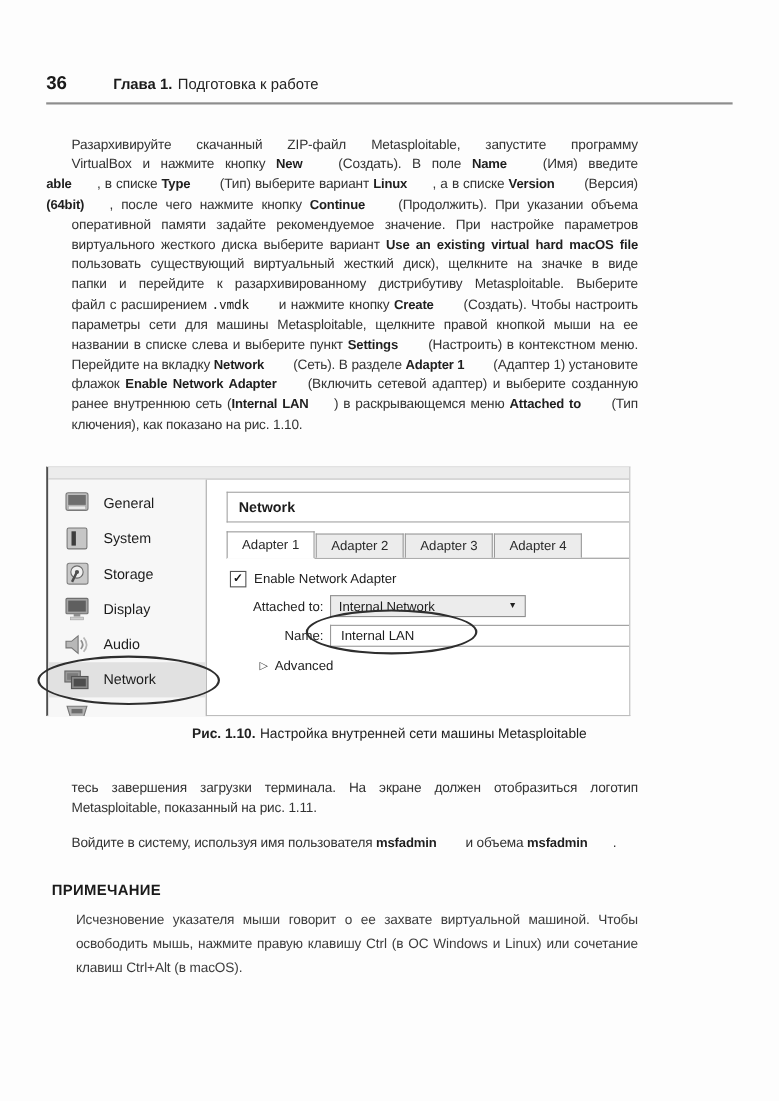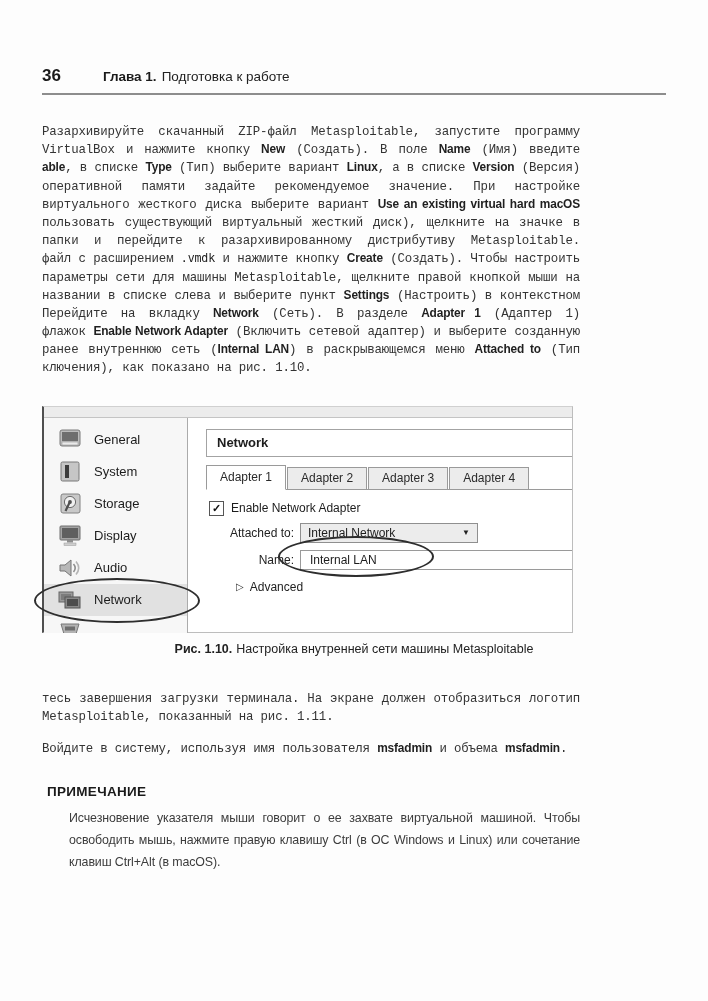--- a/index.html
+++ b/index.html
@@ -17,21 +17,21 @@
   .headrule{height:2px;background:#8d8d8d;margin-top:7px;}
   
   .para{width:538px;letter-spacing:-0.15px;}
   .para .tline{
     font-size:12.4px;line-height:18.2px;height:18.2px;overflow:hidden;
     text-align:justify;text-align-last:justify;white-space:nowrap;
   }
   .para .tline.tlast{text-align-last:left;}
   
   .para .tline{white-space:normal;}
-  .s-r{font-family:Liberation Mono, monospace;}
+  .s-r{font-family:Liberation Sans, sans-serif;margin-left:23px;}
   .s-u{font-family:"Liberation Sans", sans-serif;font-weight:600;font-size:11.9px;color:#1f1f1f;}
   .s-m{font-family:"DejaVu Sans Mono", monospace;font-size:11.6px;color:#222;}
   .s-n{font-family:"Liberation Sans", sans-serif;color:#3c3c3c;}
   .para-1{margin-top:27px;}
   .para-2{margin-top:33px;}
   .para-3{margin-top:14px;}
   
   .figure{margin:29px 0 0 2px;}
   .vb-window{
     position:relative;width:531px;height:227px;background:#fff;
@@ -89,20 +89,21 @@
     <span class="pagenum">36</span>
     <span class="chapter">Глава 1.</span>
     <span class="chapter-title">Подготовка к работе</span>
   </header>
   <div class="headrule"></div>
 
   <div class="para para-1">
       <div class="tline"><span class="s-r">Разархивируйте скачанный ZIP-файл Metasploitable, запустите программу</span></div>
       <div class="tline"><span class="s-r">VirtualBox и нажмите кнопку </span><span class="s-u">New</span><span class="s-r"> (Создать). В поле </span><span class="s-u">Name</span><span class="s-r"> (Имя) введите </span><span class="s-u">Metasploit-</span></div>
       <div class="tline"><span class="s-u">able</span><span class="s-r">, в списке </span><span class="s-u">Type</span><span class="s-r"> (Тип) выберите вариант </span><span class="s-u">Linux</span><span class="s-r">, а в списке </span><span class="s-u">Version</span><span class="s-r"> (Версия) — </span></div>
+      <div class="tline"><span class="s-u">(64bit)</span><span class="s-r">, после чего нажмите кнопку </span><span class="s-u">Continue</span><span class="s-r"> (Продолжить). При указании объема</span></div>
       <div class="tline"><span class="s-r">оперативной памяти задайте рекомендуемое значение. При настройке параметров</span></div>
       <div class="tline"><span class="s-r">виртуального жесткого диска выберите вариант </span><span class="s-u">Use an existing virtual hard macOS file</span></div>
       <div class="tline"><span class="s-r">пользовать существующий виртуальный жесткий диск), щелкните на значке в виде</span></div>
       <div class="tline"><span class="s-r">папки и перейдите к разархивированному дистрибутиву Metasploitable. Выберите</span></div>
       <div class="tline"><span class="s-r">файл с расширением </span><span class="s-m">.vmdk</span><span class="s-r"> и нажмите кнопку </span><span class="s-u">Create</span><span class="s-r"> (Создать). Чтобы настроить</span></div>
       <div class="tline"><span class="s-r">параметры сети для машины Metasploitable, щелкните правой кнопкой мыши на ее</span></div>
       <div class="tline"><span class="s-r">названии в списке слева и выберите пункт </span><span class="s-u">Settings</span><span class="s-r"> (Настроить) в контекстном меню.</span></div>
       <div class="tline"><span class="s-r">Перейдите на вкладку </span><span class="s-u">Network</span><span class="s-r"> (Сеть). В разделе </span><span class="s-u">Adapter 1</span><span class="s-r"> (Адаптер 1) установите</span></div>
       <div class="tline"><span class="s-r">флажок </span><span class="s-u">Enable Network Adapter</span><span class="s-r"> (Включить сетевой адаптер) и выберите созданную</span></div>
       <div class="tline"><span class="s-r">ранее внутреннюю сеть (</span><span class="s-u">Internal LAN</span><span class="s-r">) в раскрывающемся меню </span><span class="s-u">Attached to</span><span class="s-r"> (Тип под-</span></div>

